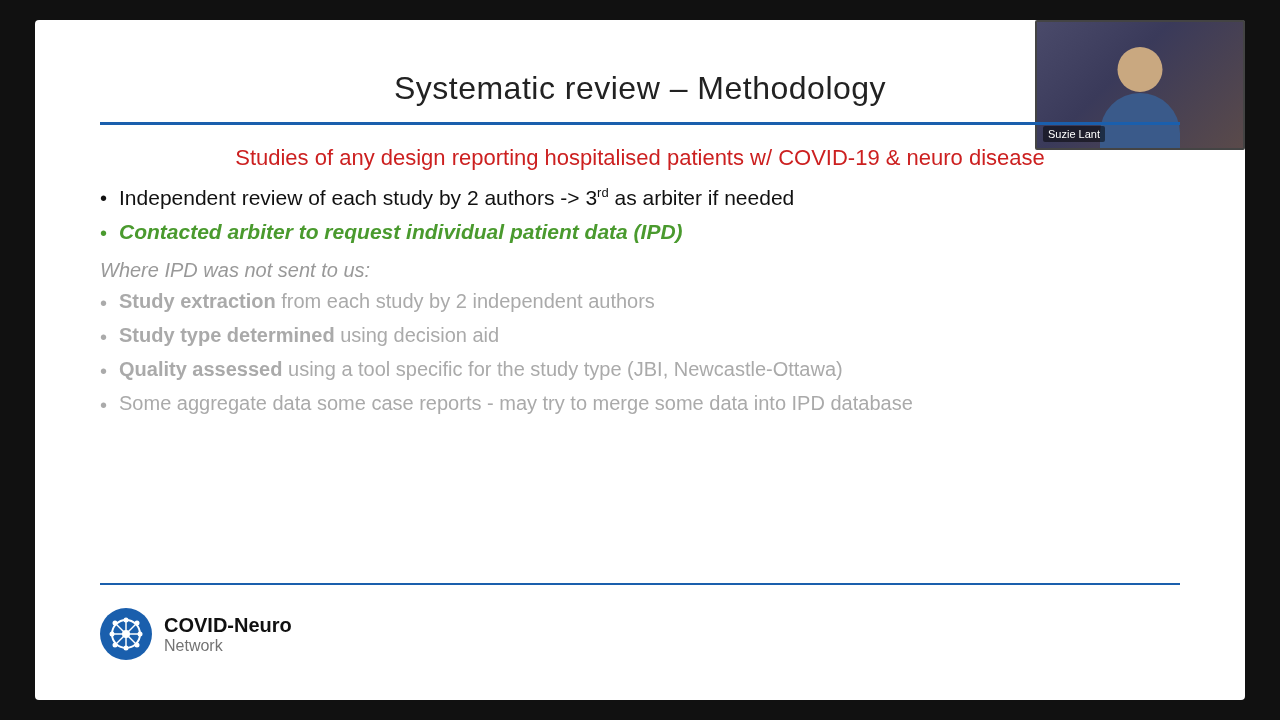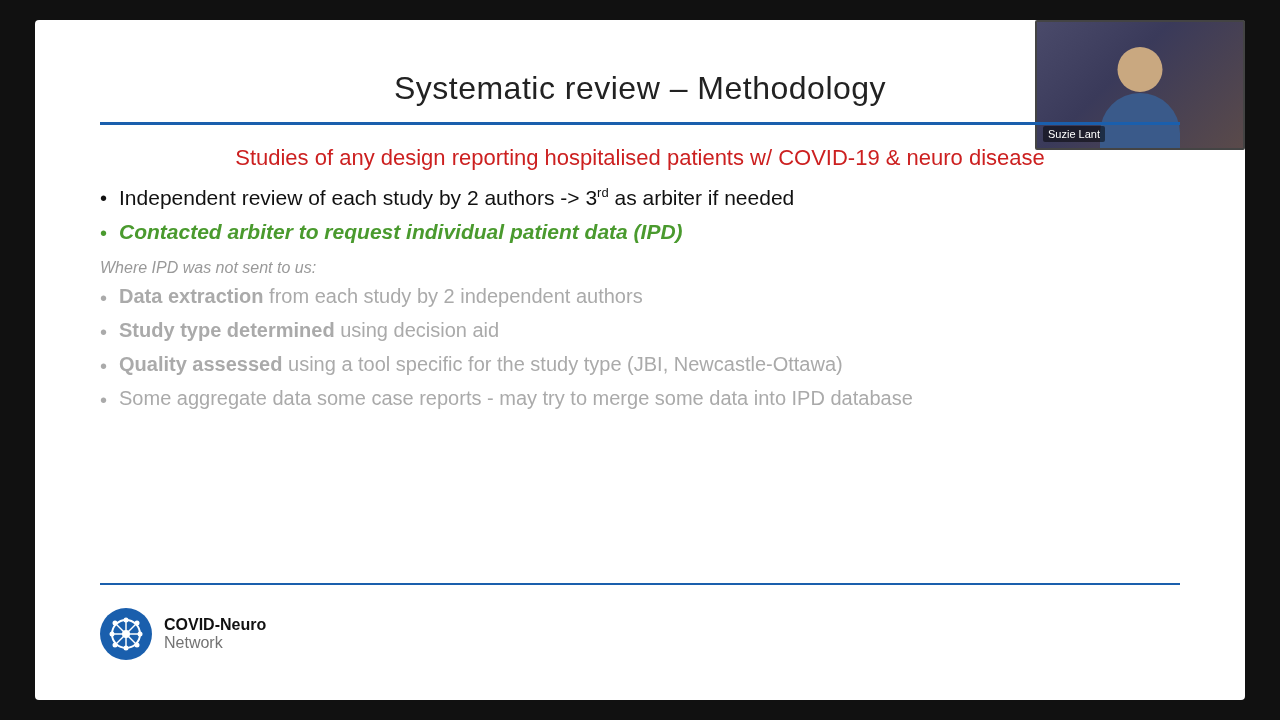--- a/index.html
+++ b/index.html
@@ -94,21 +94,21 @@
       flex-shrink: 0;
     }
 
     .green-italic {
       font-style: italic;
       font-weight: 700;
       color: #4a9a2e;
     }
 
     .where-ipd {
-      font-size: 16px;
+      font-size: 20px;
       font-style: italic;
       color: #999;
       margin-bottom: 8px;
       margin-top: 4px;
     }
 
     .gray-bullet {
       display: flex;
       align-items: flex-start;
       font-size: 20px;
@@ -155,21 +155,21 @@
       height: 36px;
     }
 
     .logo-text {
       display: flex;
       flex-direction: column;
     }
 
     .logo-text .bold {
       font-weight: 700;
-      font-size: 16px;
+      font-size: 20px;
       color: #111;
     }
 
     .logo-text .normal {
       font-size: 16px;
       color: #737373;
     }
 
     
     .video-overlay {
@@ -260,21 +260,21 @@
       <div class="bullet-item">
         <span class="bullet" style="color:#4a9a2e;">•</span>
         <span class="green-italic">Contacted arbiter to request individual patient data (IPD)</span>
       </div>
 
       <div class="where-ipd">Where IPD was not sent to us:</div>
 
       <div class="gray-bullet">
         <span class="bullet">•</span>
         <span>
-          <span class="gray-bold">Data extraction</span><span> from each study by 2 independent authors</span>
+          <span class="gray-bold">Study extraction</span><span> from each study by 2 independent authors</span>
         </span>
       </div>
 
       <div class="gray-bullet">
         <span class="bullet">•</span>
         <span>
           <span class="gray-bold">Study type determined</span><span> using decision aid</span>
         </span>
       </div>
 

